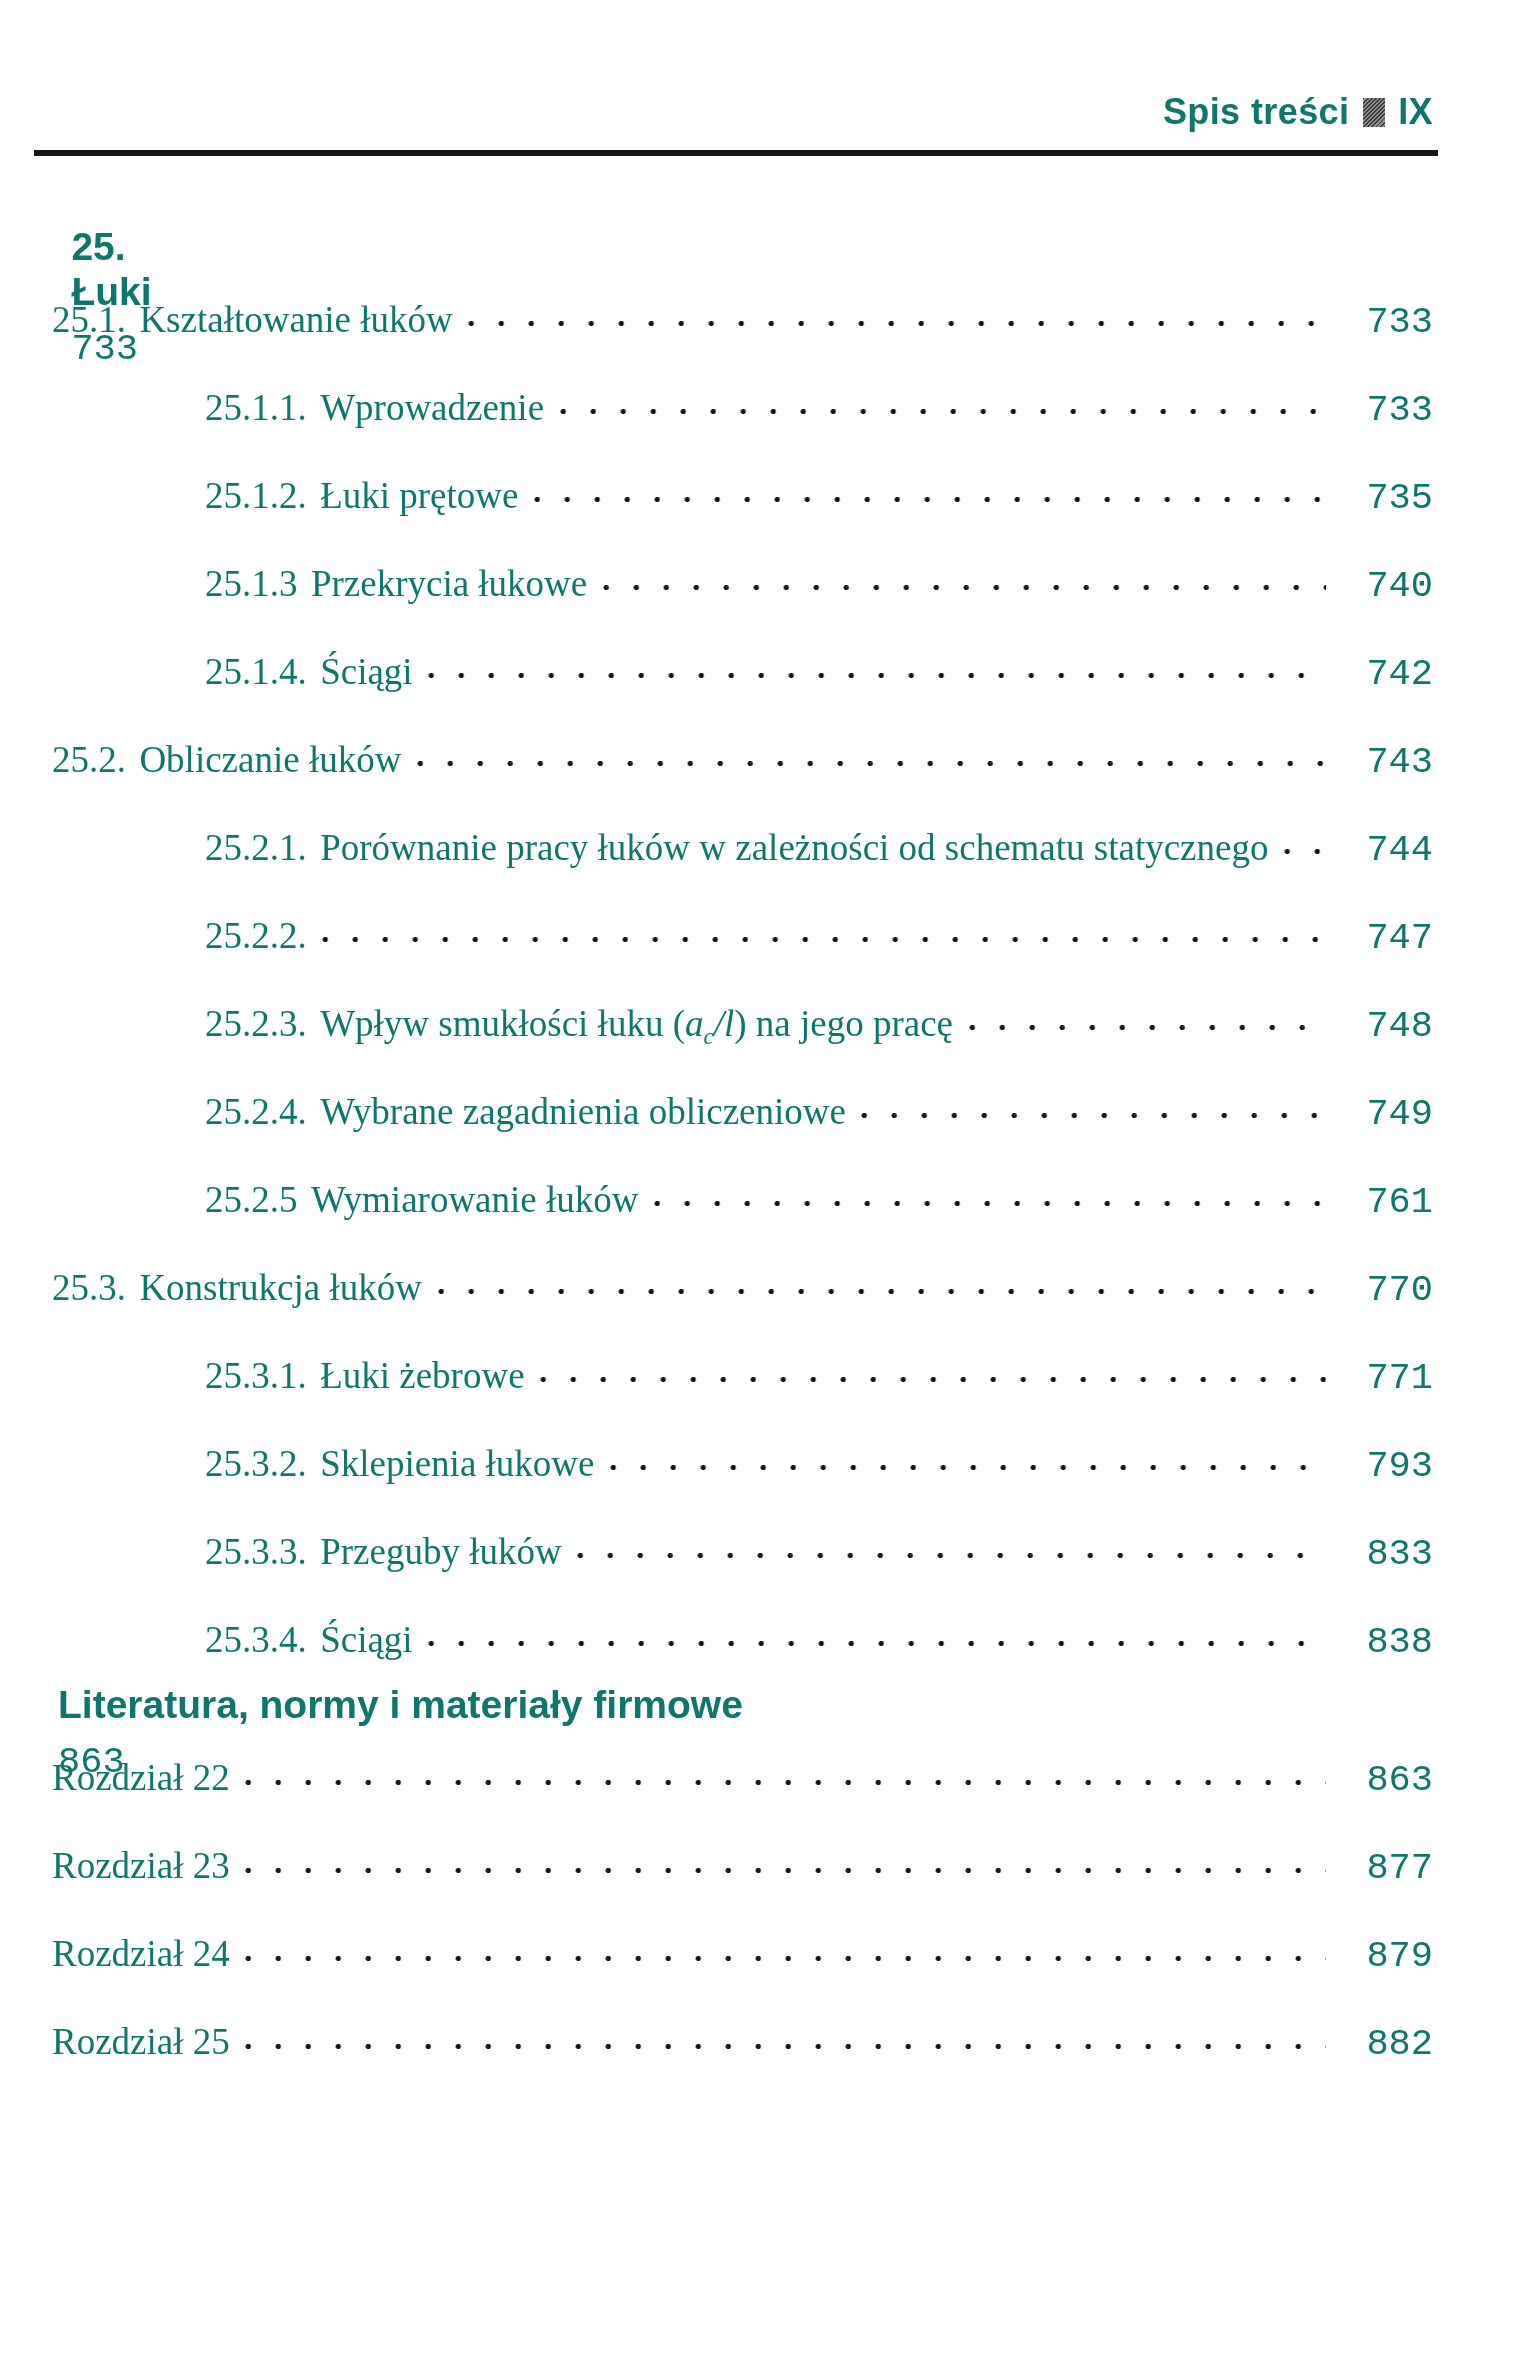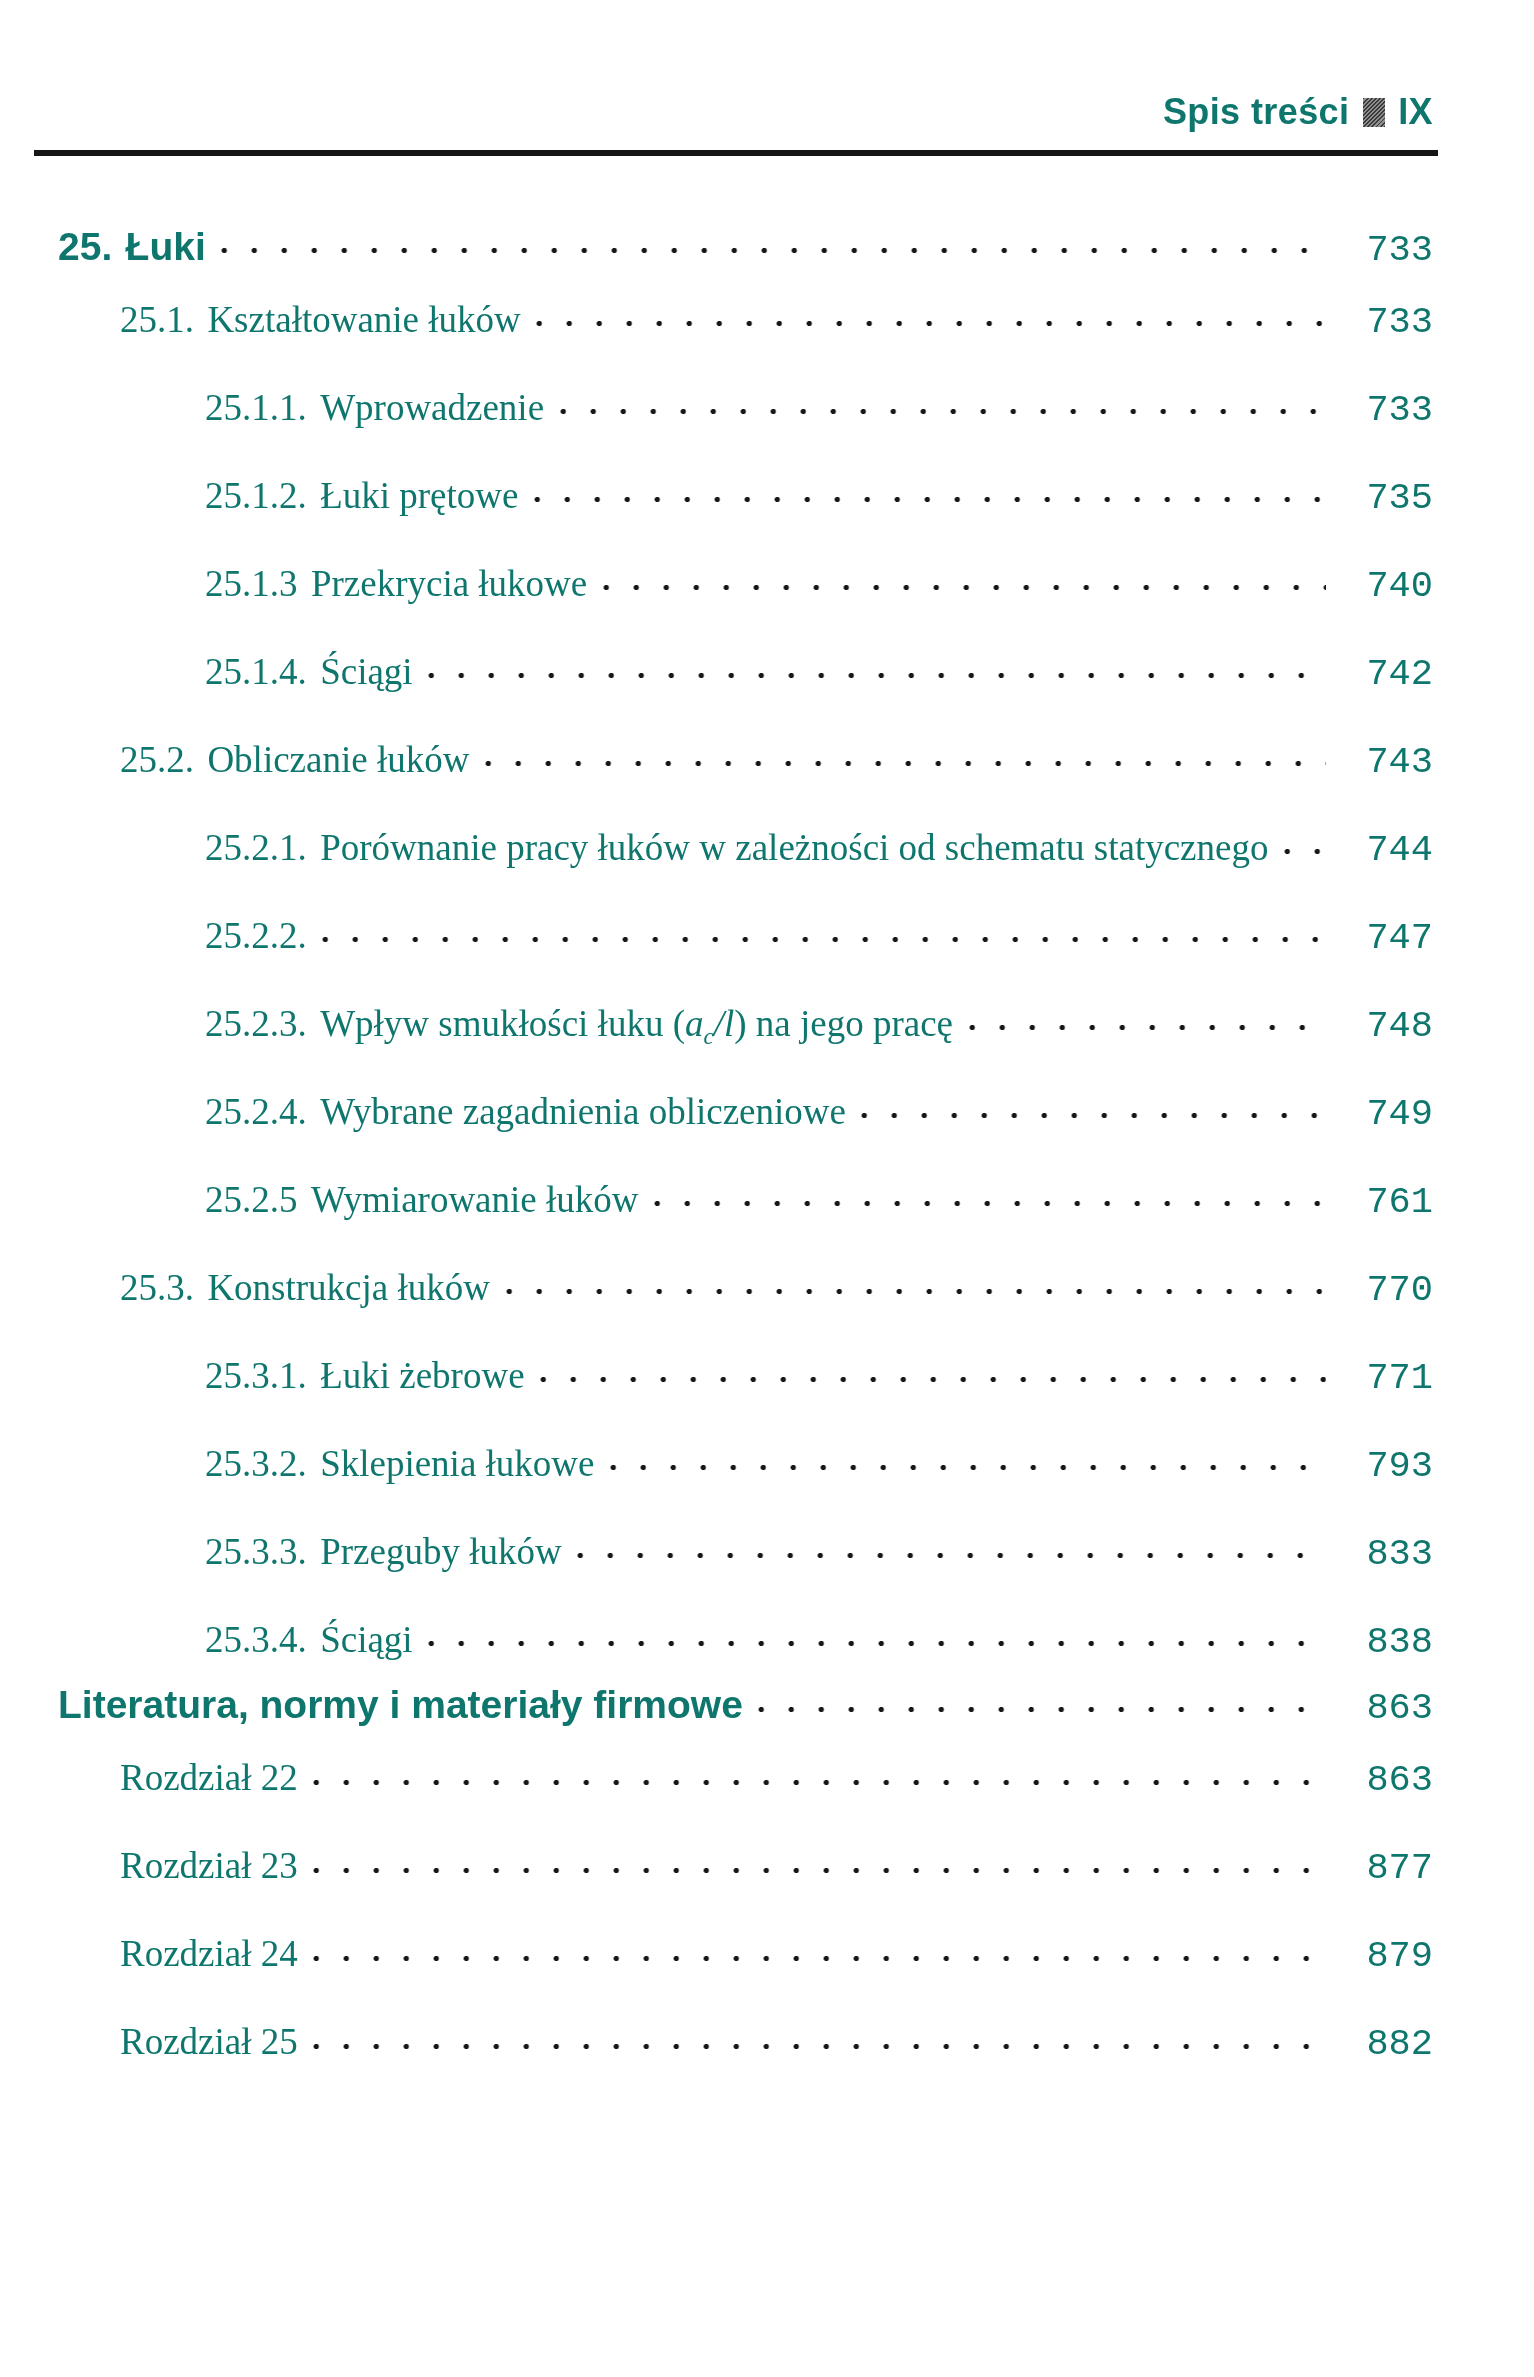--- a/index.html
+++ b/index.html
@@ -53,28 +53,29 @@
   .toc-row {
     display: flex;
     align-items: baseline;
     height: 45px;
     line-height: 45px;
     font-size: 37px;
     white-space: nowrap;
     margin-top: 43px;
   }
   .toc-row.level-0 { padding-left: 58px; }
-  .toc-row.level-1 { padding-left: 120px; }
+  .toc-row.level-1 { padding-left: 52px; }
   .toc-row.level-2 { padding-left: 205px; }
 
   .toc-row.chapter {
     margin-top: 20.5px;
     font-family: "Liberation Sans", sans-serif;
     font-weight: bold;
     font-size: 39px;
+    flex-direction: column;
   }
   .toc-row.after-chapter { margin-top: 28px; }
 
   .num { flex: 0 0 auto; }
   .num + .label { margin-left: 13.4px; }
   .label { flex: 0 1 auto; min-width: 0; }
   .label sub { font-size: 0.62em; line-height: 0; }
 
   .leader {
     flex: 1 1 0;

